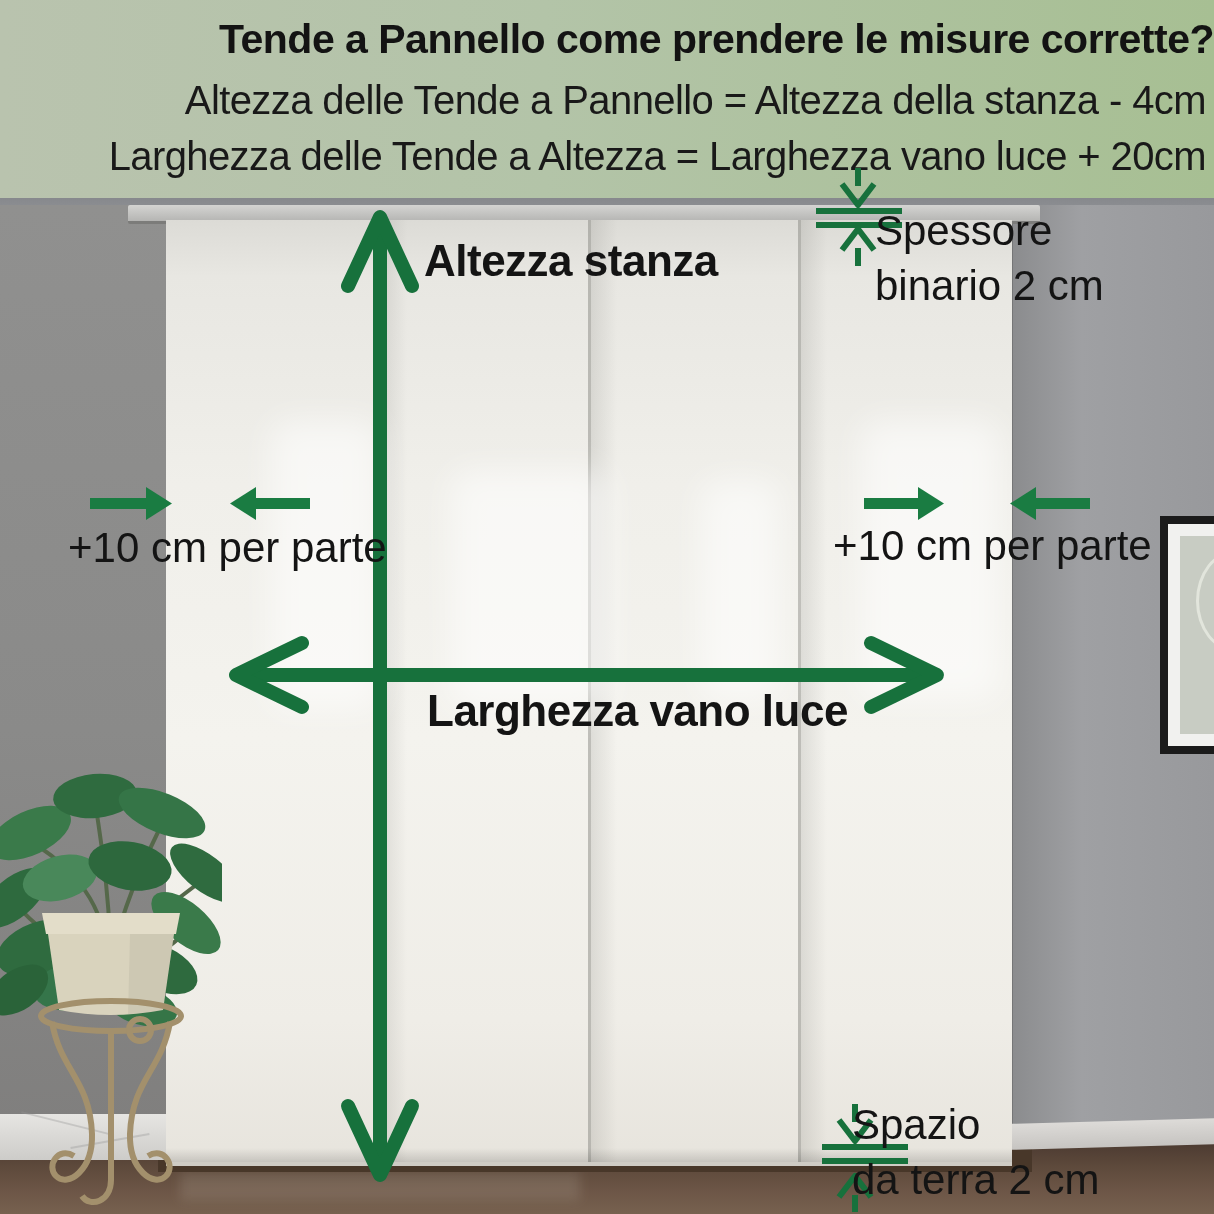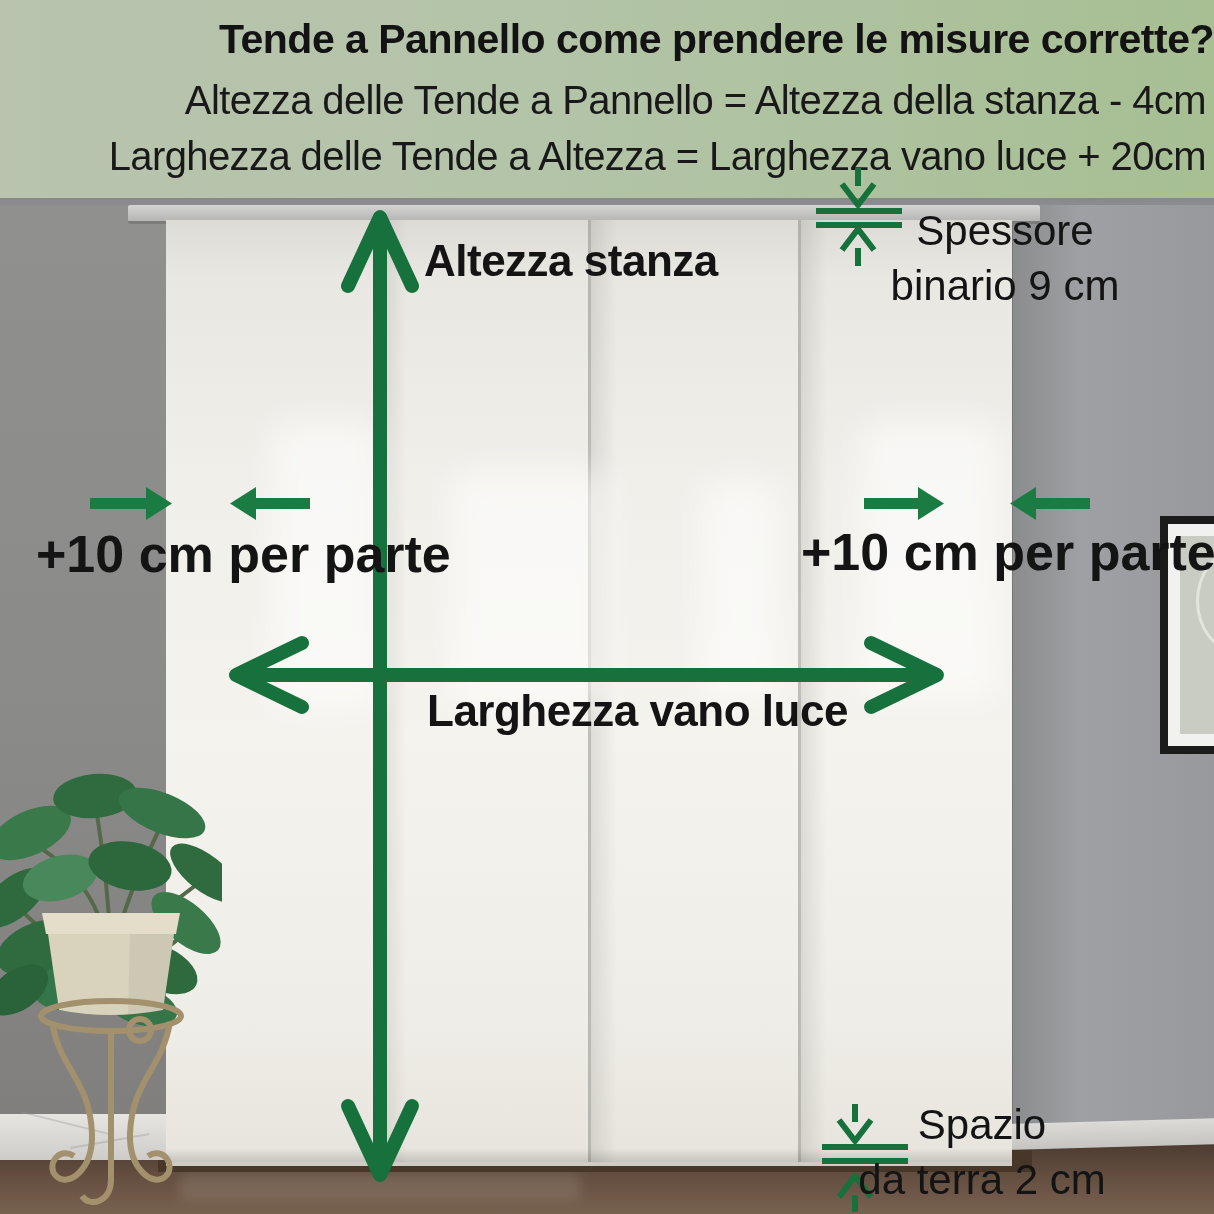--- a/index.html
+++ b/index.html
@@ -57,22 +57,22 @@
   .frame{position:absolute;left:1160px;top:516px;width:108px;height:238px;z-index:5;
     background:#f1f1ef;border:8px solid #1b1b1b;box-sizing:border-box;}
   .frame-inner{position:absolute;left:12px;top:12px;right:12px;bottom:12px;background:#c8ccc3;overflow:hidden;}
   .frame-circle{position:absolute;right:-28px;top:14px;width:74px;height:96px;border:3px solid #e2e5dc;border-radius:50%;}
   
   .plant{position:absolute;left:0;top:738px;width:222px;height:476px;z-index:6;}
   
   .arrows{position:absolute;left:0;top:0;width:1214px;height:1214px;z-index:20;pointer-events:none;}
   .label{position:absolute;z-index:21;color:#141414;white-space:nowrap;}
   .label.big{font-size:44px;font-weight:700;letter-spacing:-.5px;}
-  .label.reg{font-size:52px;font-weight:700;letter-spacing:0;}
-  .label.twoline{width:260px;text-align:center;line-height:55px;font-size:42px;font-weight:400;white-space:normal;}
+  .label.reg{font-size:42px;font-weight:400;letter-spacing:0;margin-left:32px;}
+  .label.twoline{width:260px;text-align:left;line-height:55px;font-size:42px;font-weight:400;white-space:normal;}
   #label-altezza{left:424px;top:236px;}
   #label-larghezza{left:427px;top:686px;text-align:center;}
   #label-left-margin{left:36px;top:524px;}
   #label-right-margin{left:801px;top:522px;}
   #label-rail{left:875px;top:203px;}
   #label-floor{left:852px;top:1097px;}
 </style>
 </head>
 <body>
 
@@ -204,20 +204,20 @@
       <path d="M855,1195 L855,1212"></path>
     </g>
   </svg>
 
   <div class="label big" id="label-altezza">Altezza stanza</div>
   <div class="label big" id="label-larghezza">Larghezza vano luce</div>
   <div class="label reg" id="label-left-margin">+10 cm per parte</div>
   <div class="label reg" id="label-right-margin">+10 cm per parte</div>
   <div class="label twoline" id="label-rail">
     <span style="display:block">Spessore</span>
-    <span style="display:block">binario 9 cm</span>
+    <span style="display:block">binario 2 cm</span>
   </div>
   <div class="label twoline" id="label-floor">
     <span style="display:block">Spazio</span>
     <span style="display:block">da terra 2 cm</span>
   </div>
 
 </div>
 
 </body></html>

